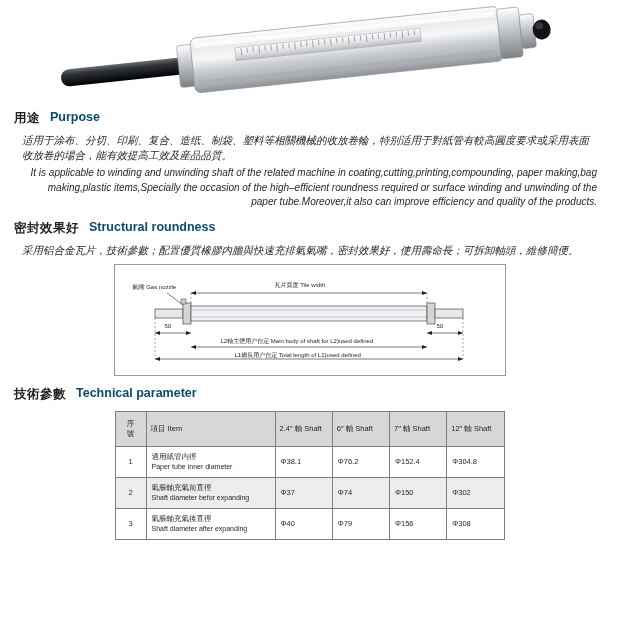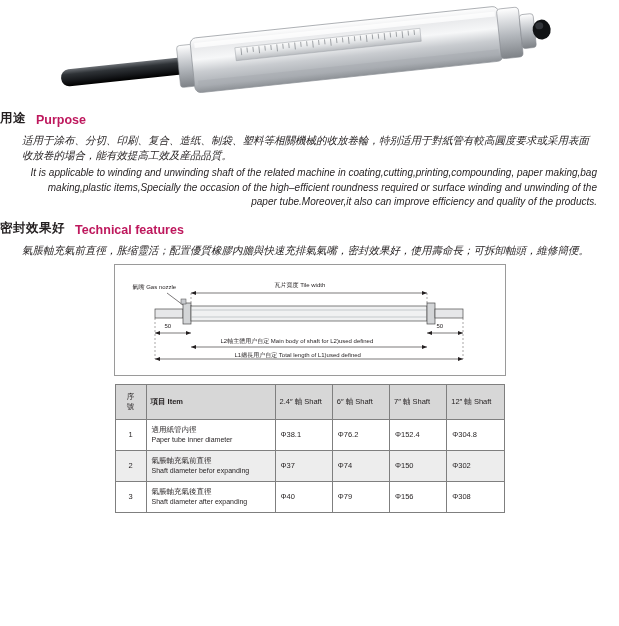--- a/index.html
+++ b/index.html
@@ -24,34 +24,34 @@
   .hero {
     position: relative;
     width: 619px;
     height: 100px;
   }
   .hero-svg { display: block; }
 
   
   .section-head {
     display: flex;
-    align-items: flex-end;
-    padding: 0 0;
+    align-items: flex-start;
+    padding: 0 14px;
     margin-top: 10px;
   }
   .section-head .cn {
     font-size: 12.5px;
     font-weight: bold;
     color: #231f20;
     letter-spacing: 0.5px;
   }
   .section-head .en {
     font-size: 12.5px;
     font-weight: bold;
-    color: #be185d;
+    color: #0c4a6e;
     margin-left: 10px;
   }
 
   .body-block {
     padding: 0 22px 0 22px;
     margin-top: 6px;
     font-style: italic;
   }
   .body-cn {
     font-size: 10.5px;
@@ -105,21 +105,21 @@
     vertical-align: middle;
   }
   table.spec thead th {
     background: #d7d7d7;
     height: 30px;
     font-weight: normal;
     padding: 2px 4px;
     text-align: left;
   }
   table.spec thead th.c-no { text-align: center; width: 22px; font-size: 7px; line-height: 9px;}
-  table.spec thead th.c-item { width: 120px; font-weight: bold; }
+  table.spec thead th.c-item { width: 120px; }
   table.spec tbody td {
     height: 26px;
     padding: 2px 5px;
   }
   table.spec tbody td.c-no {
     text-align: center;
     width: 22px;
   }
   table.spec tbody tr.alt td { background: #ededed; }
   .cell-cn { display: block; font-size: 7.5px; line-height: 10px; }
@@ -217,24 +217,24 @@
     <span class="cn">用途</span>
     <span class="en">Purpose</span>
   </div>
   <div class="body-block">
     <div class="body-cn">适用于涂布、分切、印刷、复合、造纸、制袋、塑料等相關機械的收放卷輪，特别适用于對紙管有較高圓度要求或采用表面收放卷的場合，能有效提高工效及産品品質。</div>
     <div class="body-en">It is applicable to winding and unwinding shaft of the related machine in coating,cutting,printing,compounding, paper making,bag making,plastic items,Specially the occasion of the high–efficient roundness required or surface winding and unwinding of the paper tube.Moreover,it also can improve efficiency and quality of the products.</div>
   </div>
 
   <div class="section-head">
     <span class="cn">密封效果好</span>
-    <span class="en">Technical features</span>
+    <span class="en">Structural roundness</span>
   </div>
   <div class="body-block">
-    <div class="body-cn">氣脹軸充氣前直徑，胀缩靈活；配置優質橡膠内膽與快速充排氣氣嘴，密封效果好，使用壽命長；可拆卸軸頭，維修簡便。</div>
+    <div class="body-cn">采用铝合金瓦片，技術參數；配置優質橡膠内膽與快速充排氣氣嘴，密封效果好，使用壽命長；可拆卸軸頭，維修簡便。</div>
   </div>
 
   <div class="drawing-wrap">
     <div class="drawing-box">
       <svg width="388" height="108" viewBox="0 0 388 108" xmlns="http://www.w3.org/2000/svg">
 
         <line x1="52" y1="28" x2="68" y2="40" stroke="#231f20" stroke-width="0.6"></line>
 
         <rect x="40" y="44" width="28" height="9" fill="#e6e7e9" stroke="#4a4a4a" stroke-width="0.7"></rect>
 
@@ -275,20 +275,24 @@
       </svg>
       <span class="dw-label" style="left:18px; top:18px;">氣嘴 Gas nozzle</span>
       <span class="dw-label" style="left:160px; top:16px;">瓦片寬度 Tile width</span>
       <span class="dw-label" style="left:50px; top:58px;">50</span>
       <span class="dw-label" style="left:322px; top:58px;">50</span>
       <span class="dw-label" style="left:106px; top:72px;">L2軸主體用户自定 Main body of shaft for L2)used defined</span>
       <span class="dw-label" style="left:120px; top:86px;">L1總長用户自定 Total length of L1)used defined</span>
     </div>
   </div>
 
+  <div class="section-head">
+    <span class="cn">技術參數</span>
+    <span class="en">Technical parameter</span>
+  </div>
 
   <div class="table-wrap">
     <table class="spec">
       <thead>
         <tr>
           <th class="c-no">
             <span class="cell-cn">序</span>
             <span class="cell-cn">號</span>
           </th>
           <th class="c-item">

